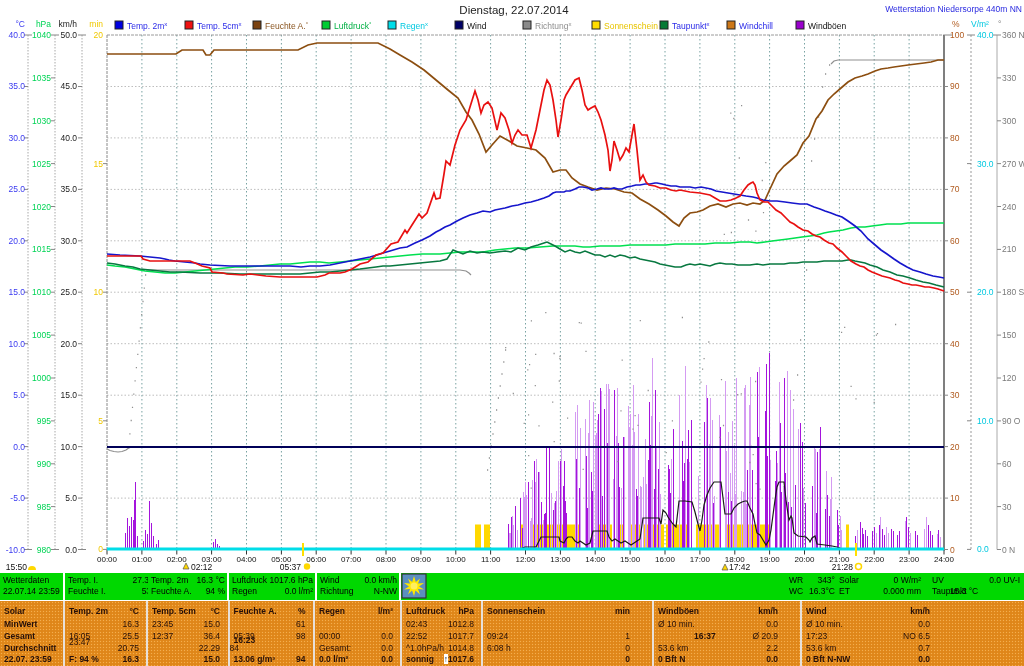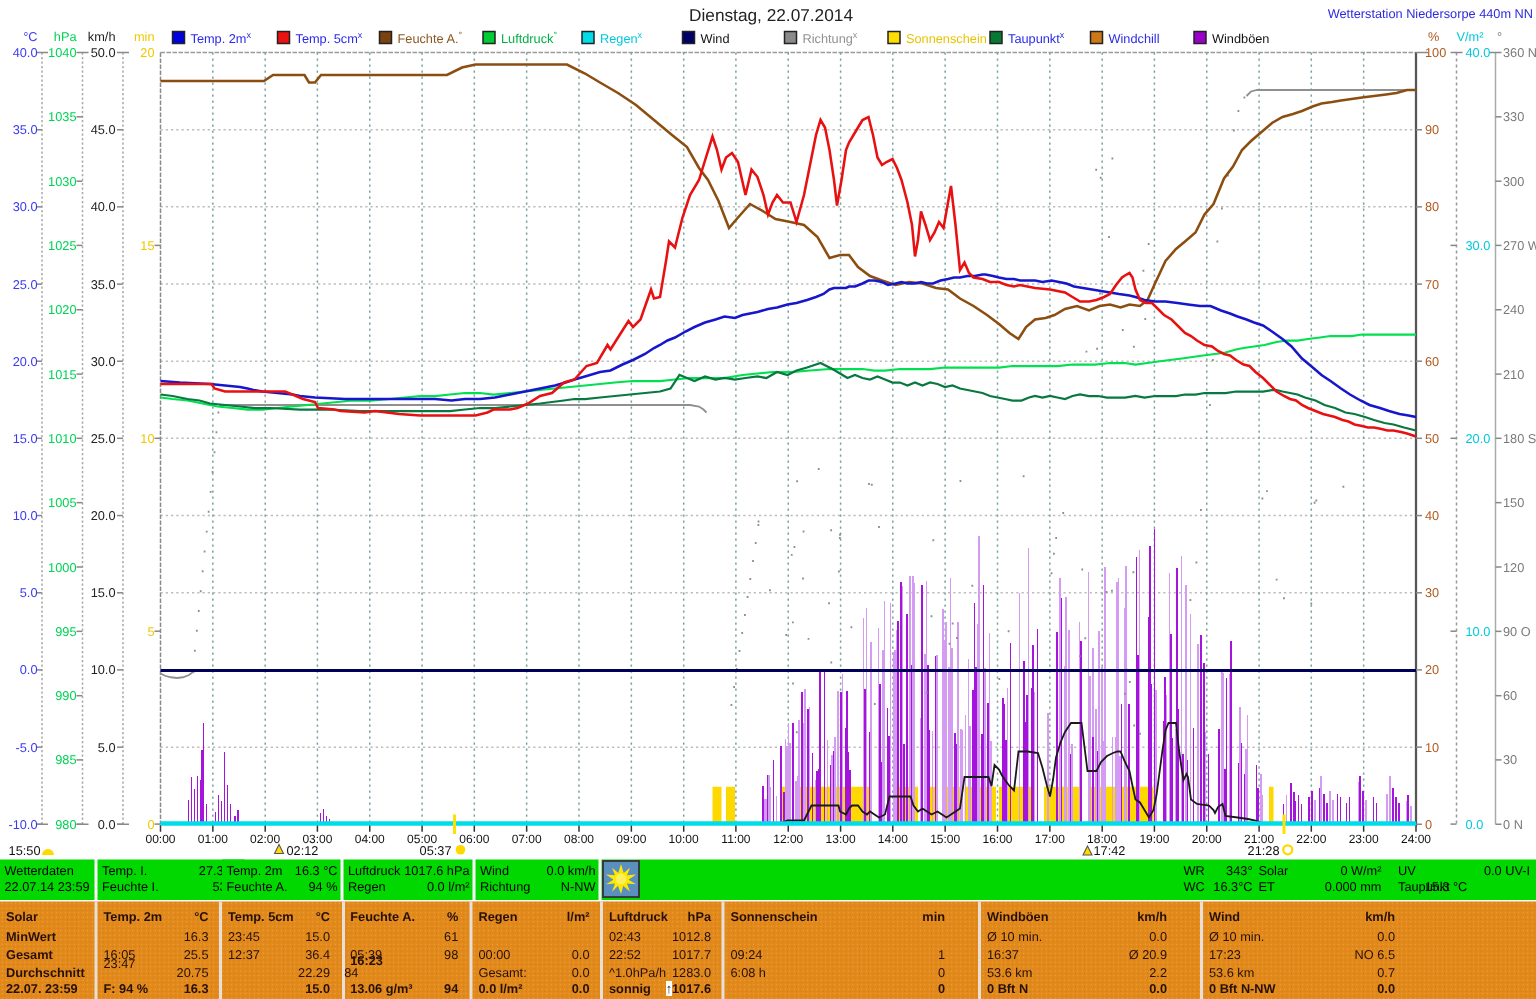--- a/index.html
+++ b/index.html
@@ -413,35 +413,35 @@
     <div style="position:absolute;left:315px;top:42px;width:78px;text-align:right;font-weight:normal;white-space:nowrap">0.0</div>
     <div style="position:absolute;left:319px;top:53px;font-weight:bold;white-space:nowrap">0.0 l/m²</div>
     <div style="position:absolute;left:315px;top:53px;width:78px;text-align:right;font-weight:bold;white-space:nowrap">0.0</div>
     <div style="position:absolute;left:406px;top:5px;font-weight:bold;white-space:nowrap">Luftdruck</div>
     <div style="position:absolute;left:402px;top:5px;width:72px;text-align:right;font-weight:bold;white-space:nowrap">hPa</div>
     <div style="position:absolute;left:406px;top:18px;font-weight:normal;white-space:nowrap">02:43</div>
     <div style="position:absolute;left:402px;top:18px;width:72px;text-align:right;font-weight:normal;white-space:nowrap">1012.8</div>
     <div style="position:absolute;left:406px;top:30px;font-weight:normal;white-space:nowrap">22:52</div>
     <div style="position:absolute;left:402px;top:30px;width:72px;text-align:right;font-weight:normal;white-space:nowrap">1017.7</div>
     <div style="position:absolute;left:406px;top:42px;font-weight:normal;white-space:nowrap">^1.0hPa/h</div>
-    <div style="position:absolute;left:402px;top:42px;width:72px;text-align:right;font-weight:normal;white-space:nowrap">1283.0</div>
+    <div style="position:absolute;left:402px;top:42px;width:72px;text-align:right;font-weight:normal;white-space:nowrap">1014.8</div>
     <div style="position:absolute;left:406px;top:53px;font-weight:bold;white-space:nowrap">sonnig</div>
     <div style="position:absolute;left:402px;top:53px;width:72px;text-align:right;font-weight:bold;white-space:nowrap"><span style="background:#fff;color:#123">↑</span><b>1017.6</b></div>
     <div style="position:absolute;left:487px;top:5px;font-weight:bold;white-space:nowrap">Sonnenschein</div>
     <div style="position:absolute;left:483px;top:5px;width:147px;text-align:right;font-weight:bold;white-space:nowrap">min</div>
     <div style="position:absolute;left:487px;top:30px;font-weight:normal;white-space:nowrap">09:24</div>
     <div style="position:absolute;left:483px;top:30px;width:147px;text-align:right;font-weight:normal;white-space:nowrap">1</div>
     <div style="position:absolute;left:487px;top:42px;font-weight:normal;white-space:nowrap">6:08 h</div>
     <div style="position:absolute;left:483px;top:42px;width:147px;text-align:right;font-weight:normal;white-space:nowrap">0</div>
     <div style="position:absolute;left:483px;top:53px;width:147px;text-align:right;font-weight:bold;white-space:nowrap">0</div>
     <div style="position:absolute;left:658px;top:5px;font-weight:bold;white-space:nowrap">Windböen</div>
     <div style="position:absolute;left:654px;top:5px;width:124px;text-align:right;font-weight:bold;white-space:nowrap">km/h</div>
     <div style="position:absolute;left:658px;top:18px;font-weight:normal;white-space:nowrap">Ø 10 min.</div>
     <div style="position:absolute;left:654px;top:18px;width:124px;text-align:right;font-weight:normal;white-space:nowrap">0.0</div>
-    <div style="position:absolute;left:658px;top:30px;font-weight:normal;white-space:nowrap">16:37</div>
+    <div style="position:absolute;left:694px;top:30px;font-weight:bold;white-space:nowrap">16:37</div>
     <div style="position:absolute;left:654px;top:30px;width:124px;text-align:right;font-weight:normal;white-space:nowrap">Ø 20.9</div>
     <div style="position:absolute;left:658px;top:42px;font-weight:normal;white-space:nowrap">53.6 km</div>
     <div style="position:absolute;left:654px;top:42px;width:124px;text-align:right;font-weight:normal;white-space:nowrap">2.2</div>
     <div style="position:absolute;left:658px;top:53px;font-weight:bold;white-space:nowrap">0 Bft N</div>
     <div style="position:absolute;left:654px;top:53px;width:124px;text-align:right;font-weight:bold;white-space:nowrap">0.0</div>
     <div style="position:absolute;left:806px;top:5px;font-weight:bold;white-space:nowrap">Wind</div>
     <div style="position:absolute;left:802px;top:5px;width:128px;text-align:right;font-weight:bold;white-space:nowrap">km/h</div>
     <div style="position:absolute;left:806px;top:18px;font-weight:normal;white-space:nowrap">Ø 10 min.</div>
     <div style="position:absolute;left:802px;top:18px;width:128px;text-align:right;font-weight:normal;white-space:nowrap">0.0</div>
     <div style="position:absolute;left:806px;top:30px;font-weight:normal;white-space:nowrap">17:23</div>

